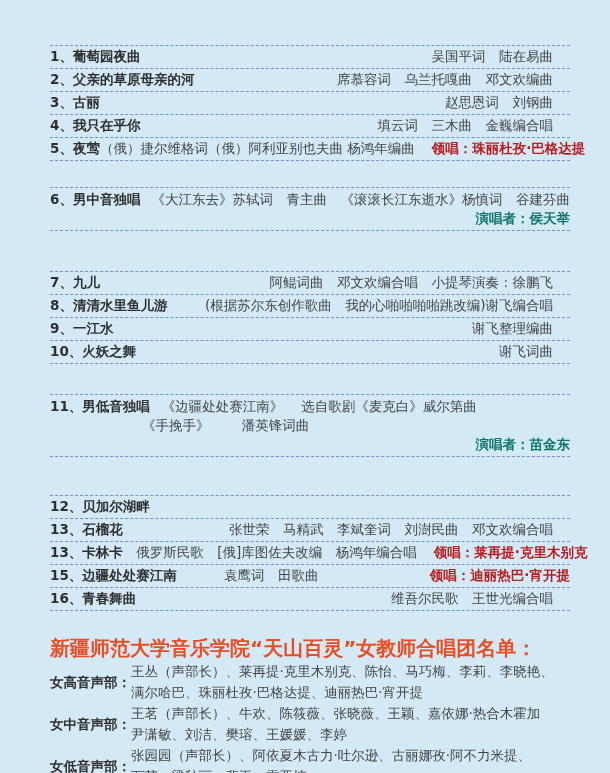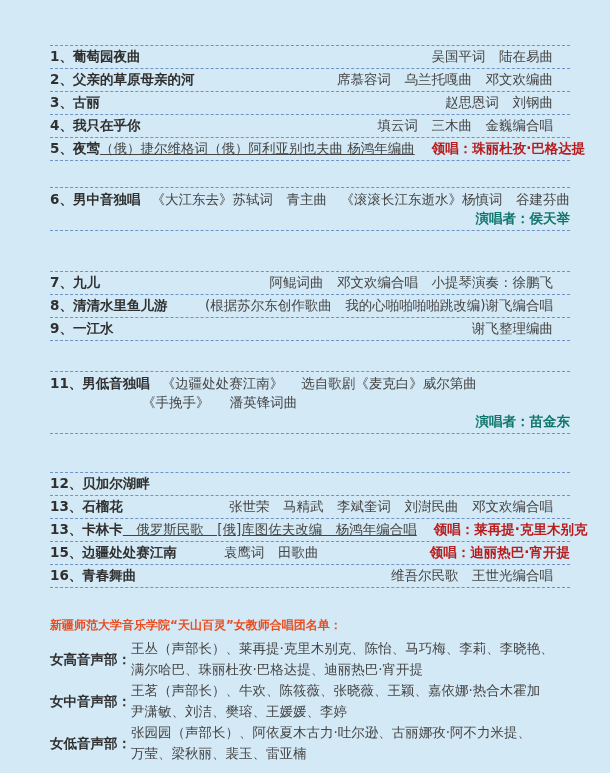--- a/index.html
+++ b/index.html
@@ -13,43 +13,43 @@
   }
   .sheet{padding:45px 40px 0 50px;}
   .rowblock{border-top:1px dashed #6e93c7;}
   .row{
     display:flex;align-items:baseline;
     height:22px;line-height:21px;
     border-bottom:1px dashed #6e93c7;
     white-space:nowrap;
   }
   .num,.title{font-weight:bold;color:#303030;}
-  .after{color:#454545;text-decoration:underline;}
+  .after{color:#454545;}
   .mid{margin:0 auto;}
   .credit{margin-left:auto;text-align:right;}
   .lead{font-weight:bold;color:#b91c1c;margin-left:17px;}
   .multi{
     border-top:1px dashed #6e93c7;
     border-bottom:1px dashed #6e93c7;
     padding:2px 0;
   }
   .m-line{display:flex;line-height:19px;white-space:nowrap;}
   .m-detail{margin-left:auto;text-align:right;}
   .m-singer{text-align:right;font-weight:bold;color:#0f766e;line-height:19px;}
   .d-song1{margin-left:12px;}
   .d-src1{margin-left:18px;}
   .d-line2{margin-left:92px;line-height:19px;white-space:nowrap;}
-  .d-src2{margin-left:16px;}
+  .d-src2{margin-left:28px;}
   .mb-a{margin-bottom:26px;}
   .mb-b{margin-bottom:40px;}
   .mb-c{margin-bottom:30px;}
   .mb-d{margin-bottom:38px;}
   .mb-e{margin-bottom:26px;}
   .choir-title{
-    color:#e84e22;font-weight:bold;font-size:12px;
+    color:#e84e22;font-weight:bold;font-size:20px;
     line-height:22px;margin-bottom:2px;
   }
   .part{display:flex;align-items:center;line-height:21px;}
   .part-label{font-weight:bold;color:#303030;flex:none;}
   .part-names{white-space:pre-line;flex:1;}
 </style>
 </head>
 <body>
 
 <div class="sheet">
@@ -123,20 +123,28 @@
         <span class="lead"></span>
     </div>
     <div class="row">
       <span class="num">9、</span>
         <span class="title">一江水</span>
         <span class="after"></span>
         <span class="mid"></span>
         <span class="credit">谢飞整理编曲</span>
         <span class="lead"></span>
     </div>
+    <div class="row">
+      <span class="num">10、</span>
+        <span class="title">火妖之舞</span>
+        <span class="after"></span>
+        <span class="mid"></span>
+        <span class="credit">谢飞词曲</span>
+        <span class="lead"></span>
+    </div>
   </div>
 
   <div class="multi mb-d">
     <div class="m-line">
       <span class="num">11、</span>
       <span class="title">男低音独唱</span>
       <span class="d-song1">《边疆处处赛江南》</span>
       <span class="d-src1">选自歌剧《麦克白》威尔第曲</span>
     </div>
     <div class="d-line2">

